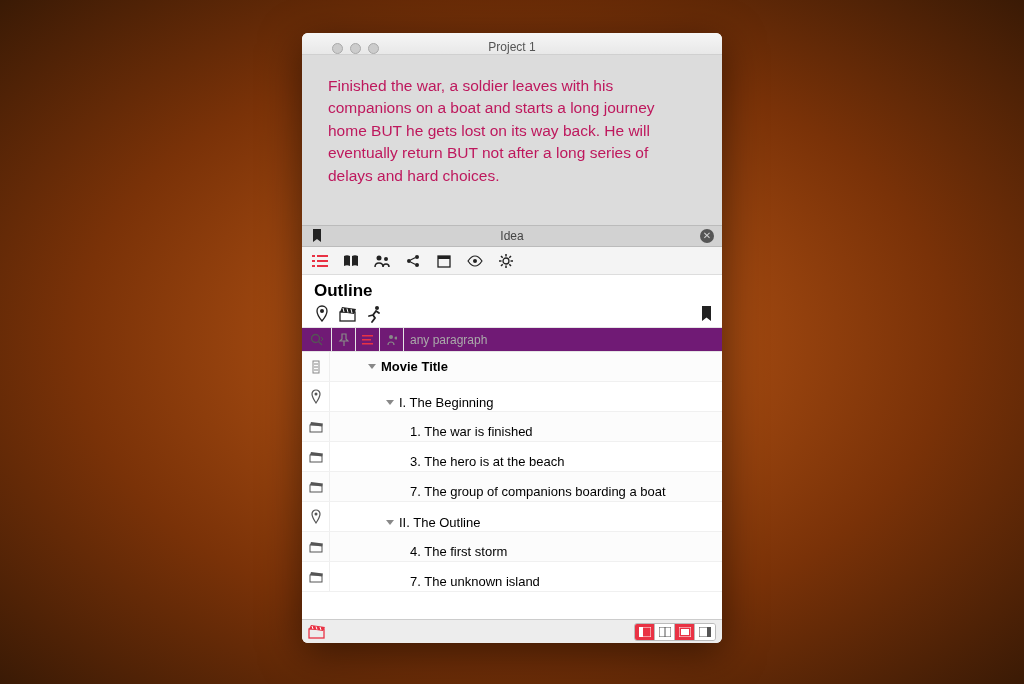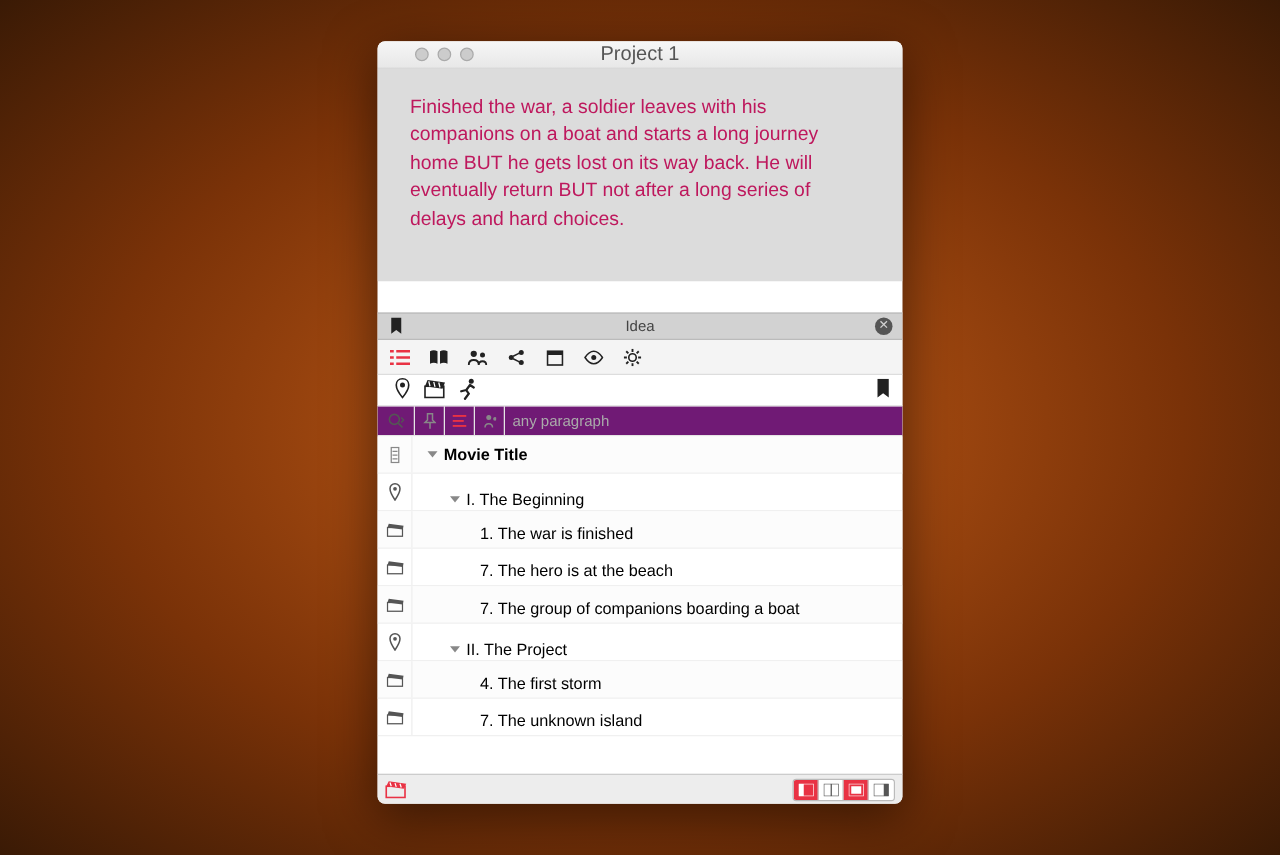--- a/index.html
+++ b/index.html
@@ -17,23 +17,23 @@
     background: #fff;
     border-radius: 6px;
     box-shadow: 0 10px 40px rgba(0,0,0,0.5);
     display: flex; flex-direction: column;
     overflow: hidden;
   }
   .titlebar {
     height: 22px;
     background: linear-gradient(#f6f6f6,#e8e8e8);
     border-bottom: 1px solid #d0d0d0;
-    display: flex; align-items: center;
+    display: flex; align-items: flex-end;
     position: relative;
-    font-size: 16px;
+    font-size: 12px;
     color: #555;
     padding-left: 21px;
   }
   .traffic { display: flex; gap: 7px; padding-left: 9px; }
   .tdot { width: 11px; height: 11px; border-radius: 50%; background: #ccc; border: 0.5px solid #aaa; }
   .titlebar .title { position: absolute; left: 0; right: 0; text-align: center; pointer-events: none; }
   .idea-pane {
     background: #dcdcdc;
     padding: 20px 26px 34px 26px;
     font-size: 15.5px;
@@ -41,21 +41,21 @@
     color: #be185d;
     min-height: 170px;
   }
   .idea-bar {
     background: #d2d2d2;
     height: 22px;
     border-top: 1px solid #bbb;
     border-bottom: 1px solid #bbb;
     display: flex; align-items: center;
     position: relative;
-    font-size: 12px; color: #444; margin-top: 25px;
+    font-size: 12px; color: #444;
   }
   .idea-bar .bm { margin-left: 10px; }
   .idea-bar .lbl { position: absolute; left:0; right:0; text-align:center; }
   .idea-bar .close { position:absolute; right:8px; width:14px; height:14px; border-radius:50%; background:#555; color:#d2d2d2; font-size:10px; line-height:14px; text-align:center; }
   .toolbar {
     background: #f4f4f4;
     border-bottom: 1px solid #ddd;
     display: flex; align-items:center;
     padding: 4px 10px;
     gap: 15px;
@@ -85,24 +85,25 @@
   }
   .filter-row .cell { border-right:1px solid #e5e5e5; height:100%; display:flex;align-items:center;justify-content:center; padding:0 6px; }
   .filter-row .ph { color:#aaa; font-size:12px; padding-left:6px; }
   .tree {
     flex:1;
     overflow:auto;
     font-size:13px;
     background:#fff;
   }
   .row {
-    display:flex; 
+    display:flex; align-items:center;
     height:30px;
     border-bottom:1px solid #f0f0f0;
     position:relative;
+    gap:26px;
   }
   .row:nth-child(odd){ background:#fcfcfc; }
   .gutter {
     width:28px; height:100%;
     border-right:1px solid #eee;
     display:flex; align-items:center; justify-content:center;
     flex-shrink:0;
   }
   .tri {
     width:0;height:0;
@@ -222,20 +223,21 @@
             <line x1="11.5" y1="7" x2="14" y2="7"></line>
             <line x1="2" y1="2" x2="3.7" y2="3.7"></line>
             <line x1="10.3" y1="10.3" x2="12" y2="12"></line>
             <line x1="12" y1="2" x2="10.3" y2="3.7"></line>
             <line x1="3.7" y1="10.3" x2="2" y2="12"></line>
           </g>
         </svg>
     </span>
   </div>
 
+  <div class="section-title">Outline</div>
 
   <div class="mode-row">
     <span class="ic">
       <svg width="14" height="18">
           <path d="M7 1C4 1 2 3 2 6c0 4 5 10 5 10s5-6 5-10c0-3-2-5-5-5z" fill="none" stroke="#222" stroke-width="1.3"></path>
           <circle cx="7" cy="6" r="2" fill="#222"></circle>
         </svg>
     </span>
     <span class="ic">
       <svg width="18" height="16">
@@ -326,21 +328,21 @@
       <div class="indent3"><span class="txt">1. The war is finished</span></div>
     </div>
 
     <div class="row">
       <div class="gutter">
         <svg width="14" height="13">
             <rect x="1" y="5" width="12" height="7" fill="none" stroke="#555"></rect>
             <path d="M1 5l1-3 12 1.5-1 3" fill="#555"></path>
           </svg>
       </div>
-      <div class="indent3"><span class="txt">7. The hero is at the beach</span></div>
+      <div class="indent3"><span class="txt">3. The hero is at the beach</span></div>
     </div>
 
     <div class="row">
       <div class="gutter">
         <svg width="14" height="13">
             <rect x="1" y="5" width="12" height="7" fill="none" stroke="#555"></rect>
             <path d="M1 5l1-3 12 1.5-1 3" fill="#555"></path>
           </svg>
       </div>
       <div class="indent3"><span class="txt">7. The group of companions boarding a boat</span></div>
@@ -348,21 +350,21 @@
 
     <div class="row">
       <div class="gutter">
         <svg width="12" height="16">
             <path d="M6 1C3.5 1 2 3 2 5c0 3 4 9 4 9s4-6 4-9c0-2-1.5-4-4-4z" fill="none" stroke="#555" stroke-width="1.2"></path>
             <circle cx="6" cy="5" r="1.5" fill="#555"></circle>
           </svg>
       </div>
       <div class="indent2" style="display:flex;align-items:center">
         <div class="tri"></div>
-        <span class="txt">II. The Project</span>
+        <span class="txt">II. The Outline</span>
       </div>
     </div>
 
     <div class="row">
       <div class="gutter">
         <svg width="14" height="13">
             <rect x="1" y="5" width="12" height="7" fill="none" stroke="#555"></rect>
             <path d="M1 5l1-3 12 1.5-1 3" fill="#555"></path>
           </svg>
       </div>

